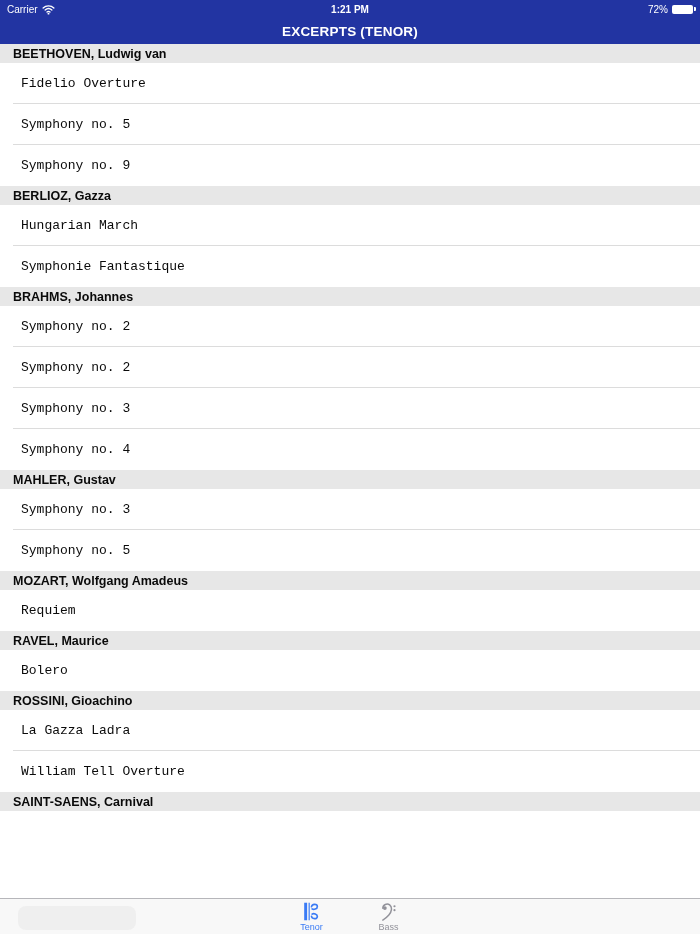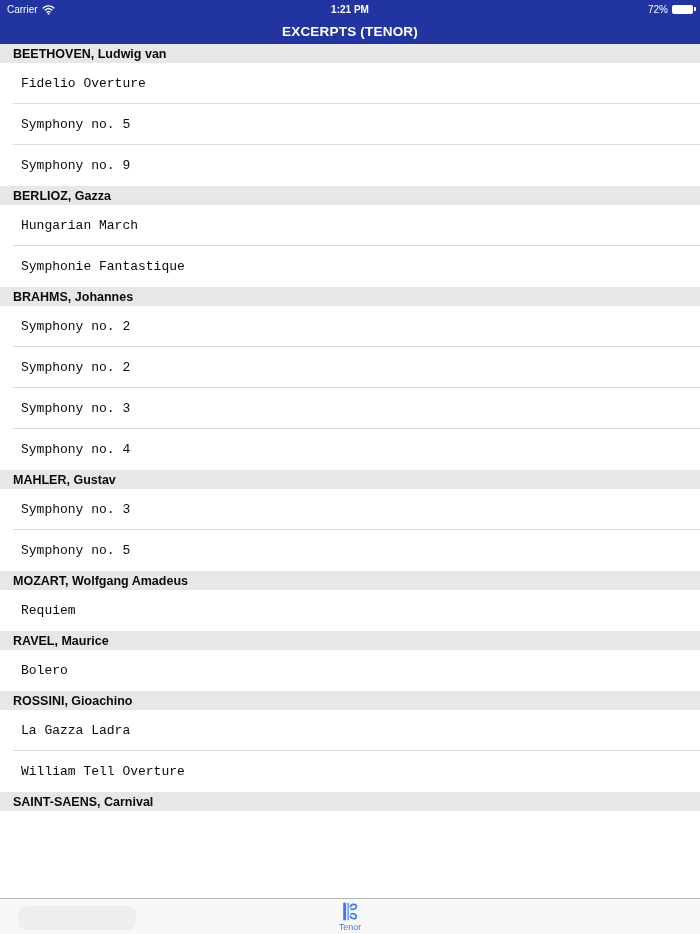--- a/index.html
+++ b/index.html
@@ -135,15 +135,26 @@
         <span class="icon">
           <svg width="17" height="19" viewBox="0 0 22 26" fill="none">
             <rect x="1" y="1" width="4" height="24" fill="currentColor"></rect>
             <rect x="7" y="1" width="1.6" height="24" fill="currentColor"></rect>
             <path d="M11 6.5 C11.5 2.5, 19 1.8, 19 6 C19 9.8, 13.8 10.8, 11.8 9.4" stroke="currentColor" stroke-width="2.3" stroke-linecap="round"></path>
             <path d="M11.8 16.6 C13.8 15.2, 19 16.2, 19 20 C19 24.2, 11.5 23.5, 11 19.5" stroke="currentColor" stroke-width="2.3" stroke-linecap="round"></path>
           </svg>
         </span>
         <span class="tab-label">Tenor</span>
       </div>
+      <div class="tab inactive">
+        <span class="icon">
+          <svg width="17" height="19" viewBox="0 0 22 26" fill="none">
+            <circle cx="6" cy="8.3" r="2.6" fill="currentColor"></circle>
+            <path d="M3.2 8.5 C3.2 3.4, 9.2 1.4, 12.6 4 C16.6 7.1, 15.4 13.2, 11.5 17.8 C9.2 20.5, 5.8 23.2, 3.2 24.7" stroke="currentColor" stroke-width="2" stroke-linecap="round"></path>
+            <circle cx="19.2" cy="5.8" r="1.5" fill="currentColor"></circle>
+            <circle cx="19.2" cy="11.2" r="1.5" fill="currentColor"></circle>
+          </svg>
+        </span>
+        <span class="tab-label">Bass</span>
+      </div>
     </div>
 
 </div>
 
 </body></html>

